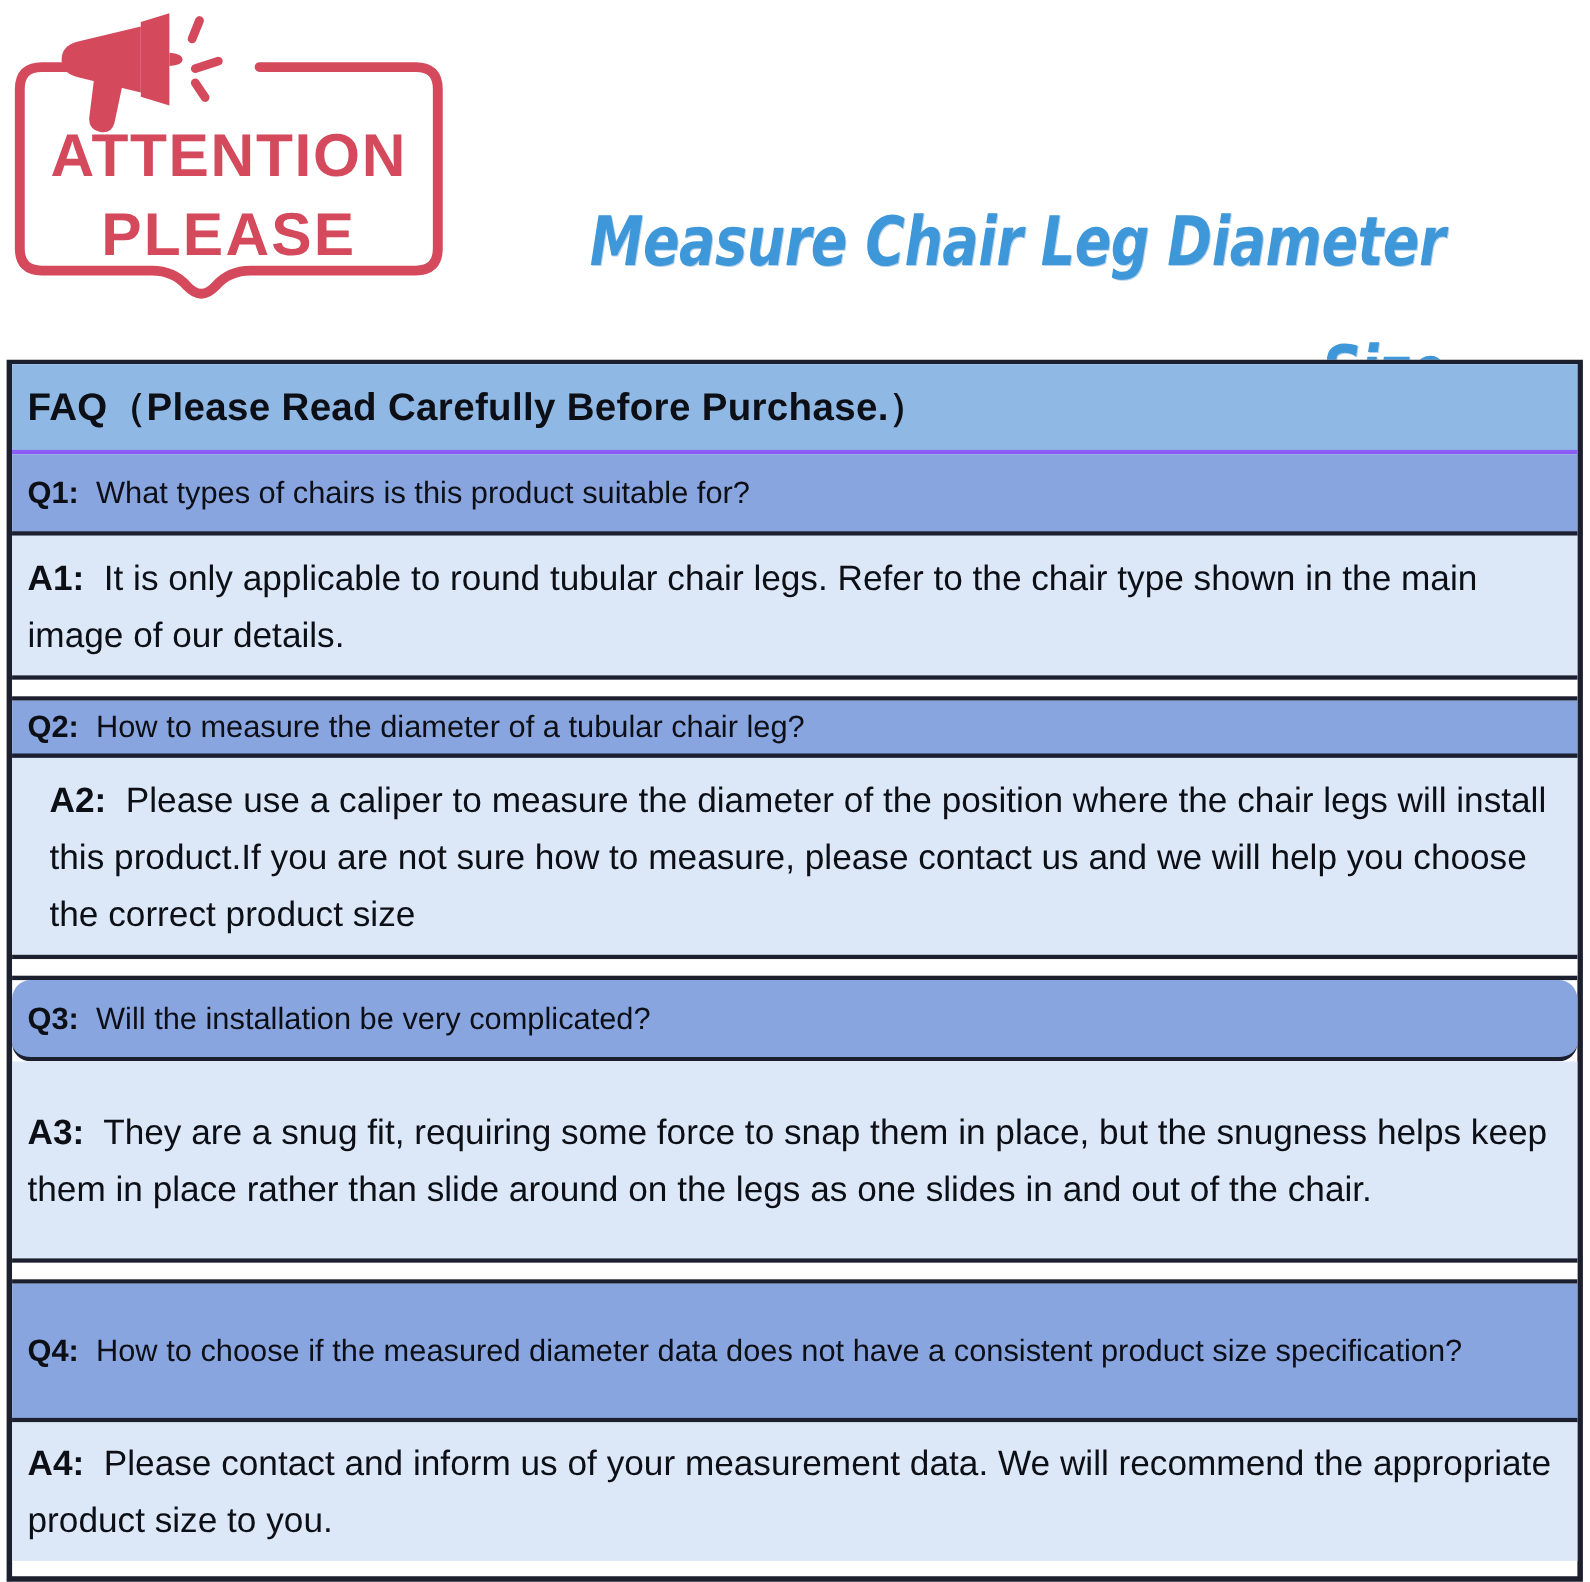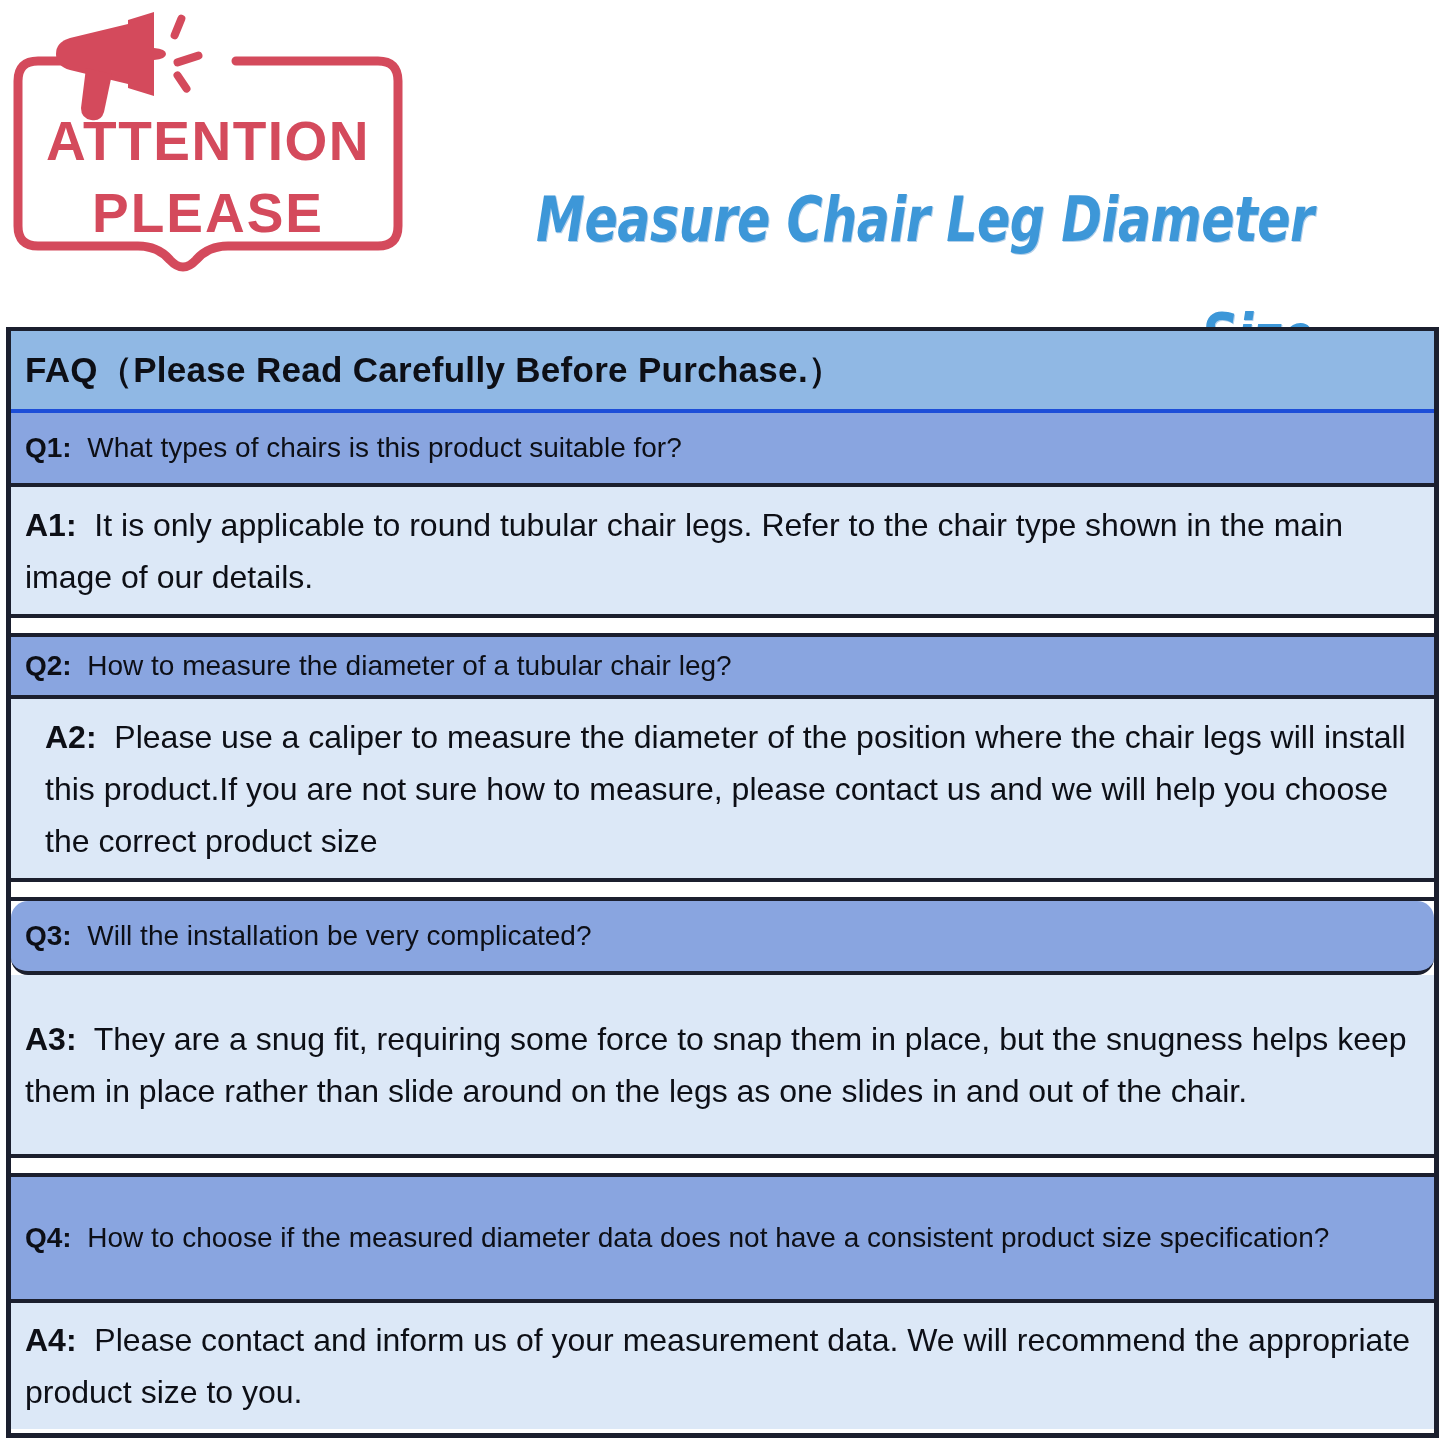--- a/index.html
+++ b/index.html
@@ -79,21 +79,21 @@
     position: relative;
     font-size: 32px;
     color: #0d0f16;
     padding: 0 14px;
     display: flex;
     align-items: center;
   }
 
   .row-faq-head {
     background: #90b8e4;
-    border-bottom: 4px solid #1d4ed8;
+    border-bottom: 4px solid #8b5cf6;
     height: 82px;
     font-weight: bold;
     font-size: 35px;
     letter-spacing: 0.3px;
   }
 
   .row-q {
     background: #89a5e0;
     border-bottom: 4px solid #1b1f2e;
     font-size: 28px;
@@ -122,21 +122,21 @@
     line-height: 52px;
     padding: 8px 0;
   }
 
   .lbl {
     font-weight: bold;
   }
 
   .q1-height  { height: 74px; }
   .a1-height  { height: 131px; justify-content: center; }
-  .q2-height  { height: 62px; }
+  .q2-height  { height: 52px; }
   .a2-height  { height: 183px; padding-left: 34px; }
   .q3-height  { height: 74px; border-radius: 17px; }
   .a3-height  { height: 183px; }
   .q4-height  { height: 126px; }
   .a4-height  { height: 126px; }
 </style>
 </head>
 <body>
 
 <div id="banner">

